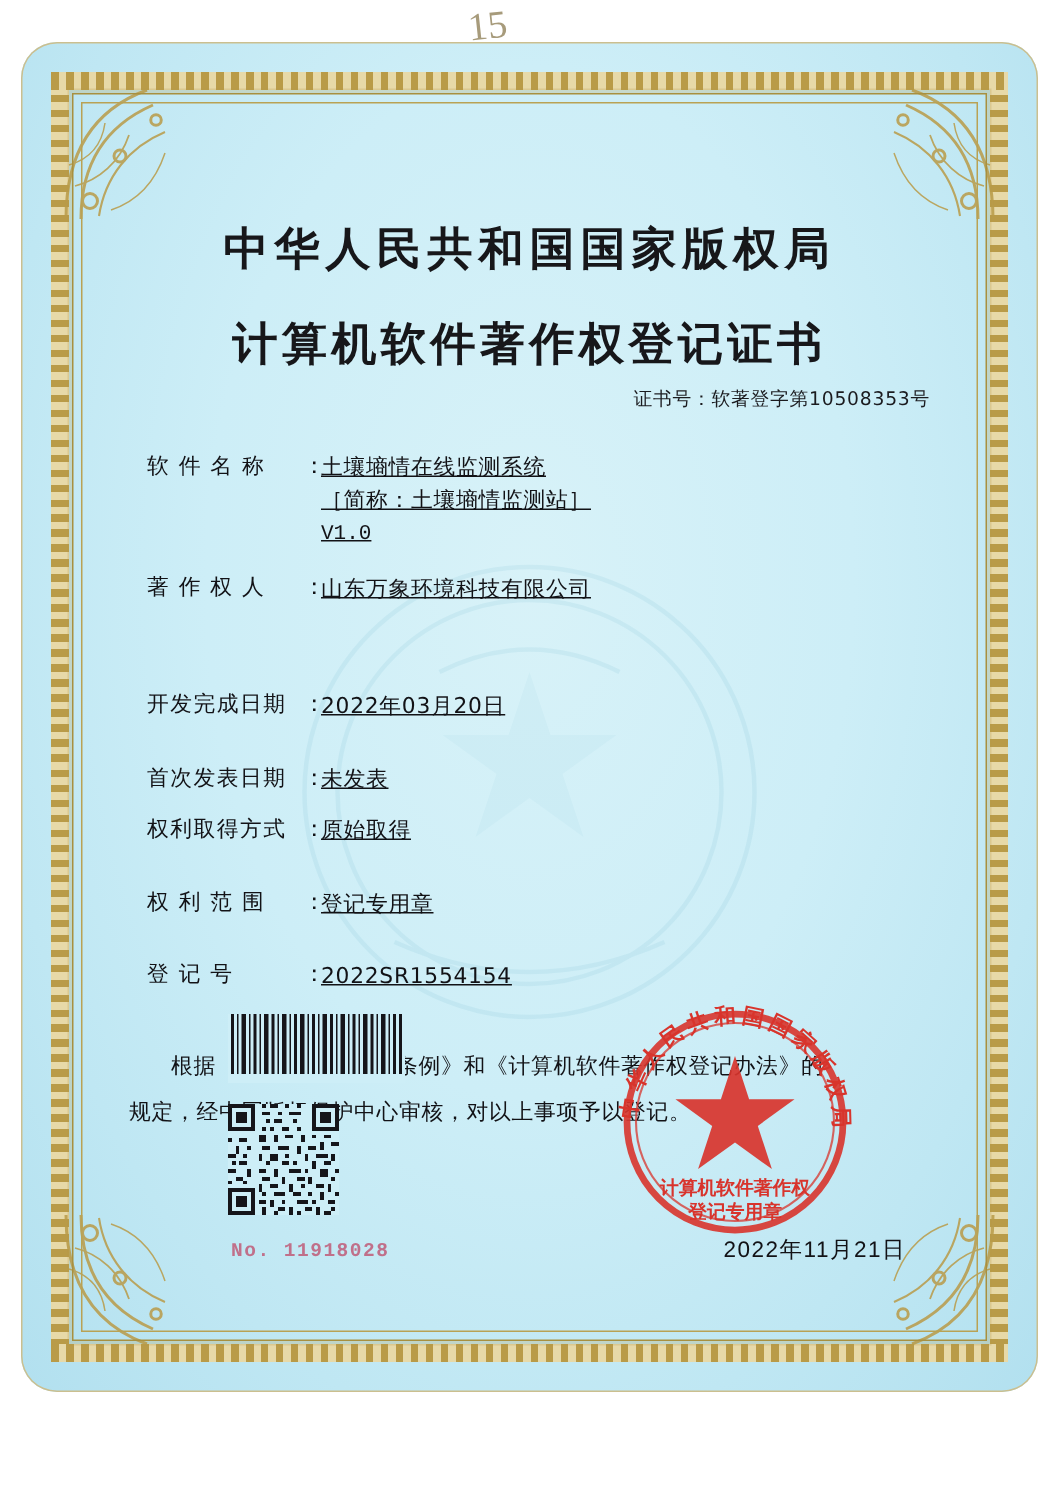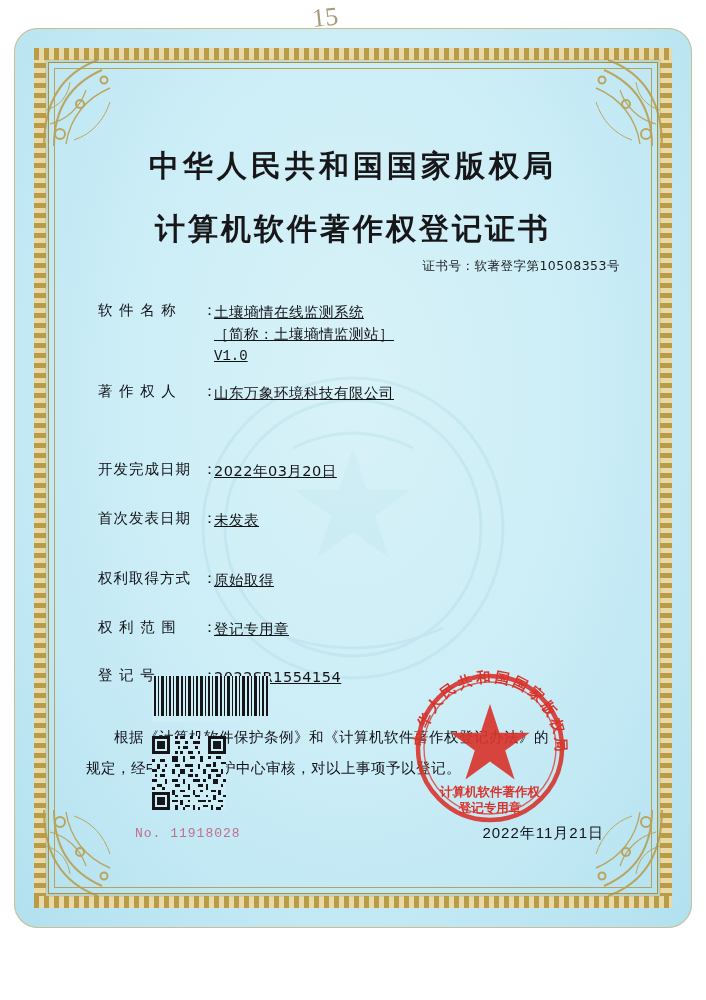--- a/index.html
+++ b/index.html
@@ -90,22 +90,22 @@
     font-family:"DejaVu Sans",sans-serif;font-size:14.5px;line-height:2.1;
     color:#121216;letter-spacing:.5px;text-align:justify;
   }
   .para .indent{display:inline-block;width:28px;}
 
   
   .bottom{position:absolute;left:0;right:0;bottom:6px;height:190px;}
   .barcode{position:absolute;left:82px;top:0;width:118px;height:46px;}
   .qrcode{position:absolute;left:82px;top:60px;width:74px;height:74px;}
   .serial{
-    position:absolute;left:65px;top:150px;
-    font-family:"Liberation Mono",monospace;font-size:13px;color:#c0708a;letter-spacing:1px;
+    position:absolute;left:84px;top:150px;
+    font-family:"Liberation Mono",monospace;font-size:13px;color:#c0708a;letter-spacing:1px;font-weight:bold;
   }
   .issue-date{
     position:absolute;right:32px;top:148px;
     font-family:Liberation Sans, sans-serif;font-size:15px;color:#121216;letter-spacing:1px;
   }
   .seal{
     position:absolute;right:60px;top:-14px;width:172px;height:172px;
   }
 </style>
 </head>
@@ -227,21 +227,21 @@
       <div class="colon">：</div>
       <div class="val">2022年03月20日</div>
     </div>
 
     <div class="field" style="margin-top:26px">
       <div class="lbl">首次发表日期</div>
       <div class="colon">：</div>
       <div class="val">未发表</div>
     </div>
 
-    <div class="field" style="margin-top:38px">
+    <div class="field" style="margin-top:12px">
       <div class="lbl">权利取得方式</div>
       <div class="colon">：</div>
       <div class="val">原始取得</div>
     </div>
 
     <div class="field" style="margin-top:26px">
       <div class="lbl">权 利 范 围</div>
       <div class="colon">：</div>
       <div class="val">登记专用章</div>
     </div>

